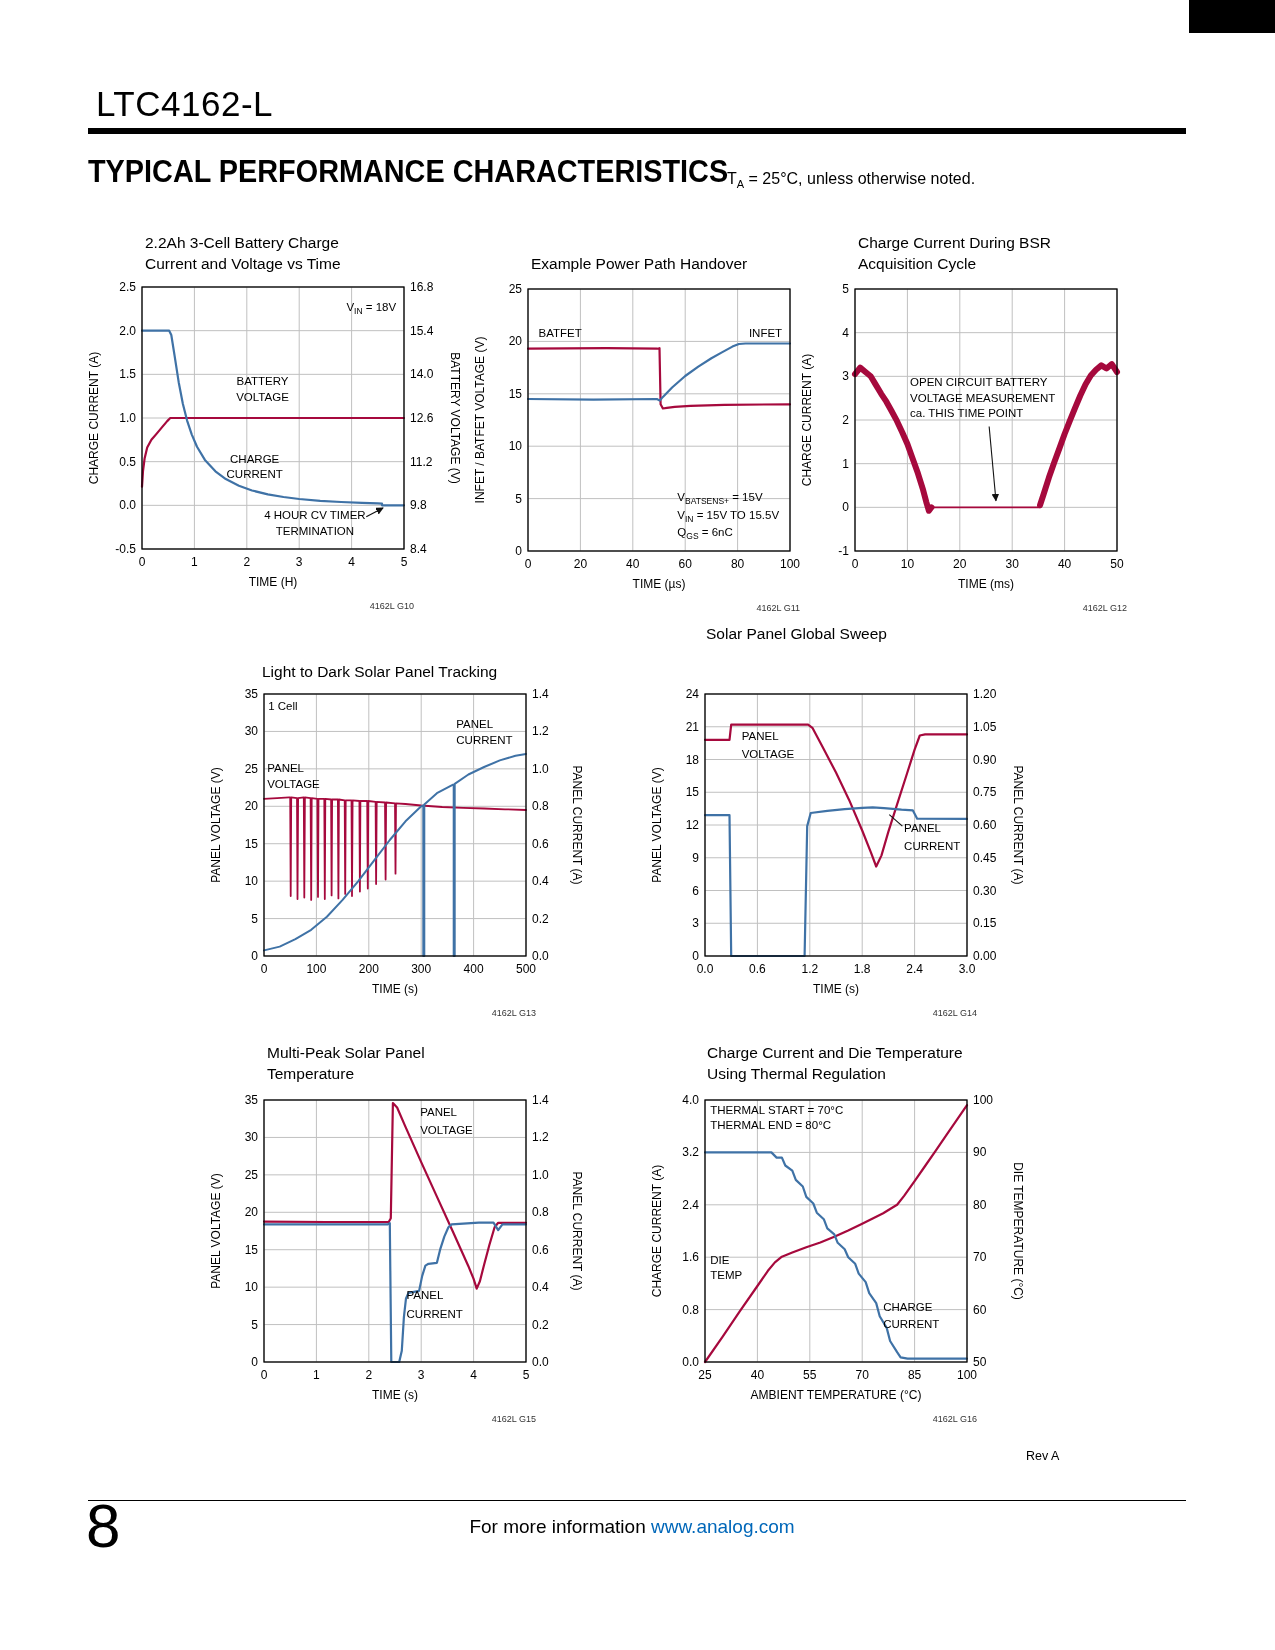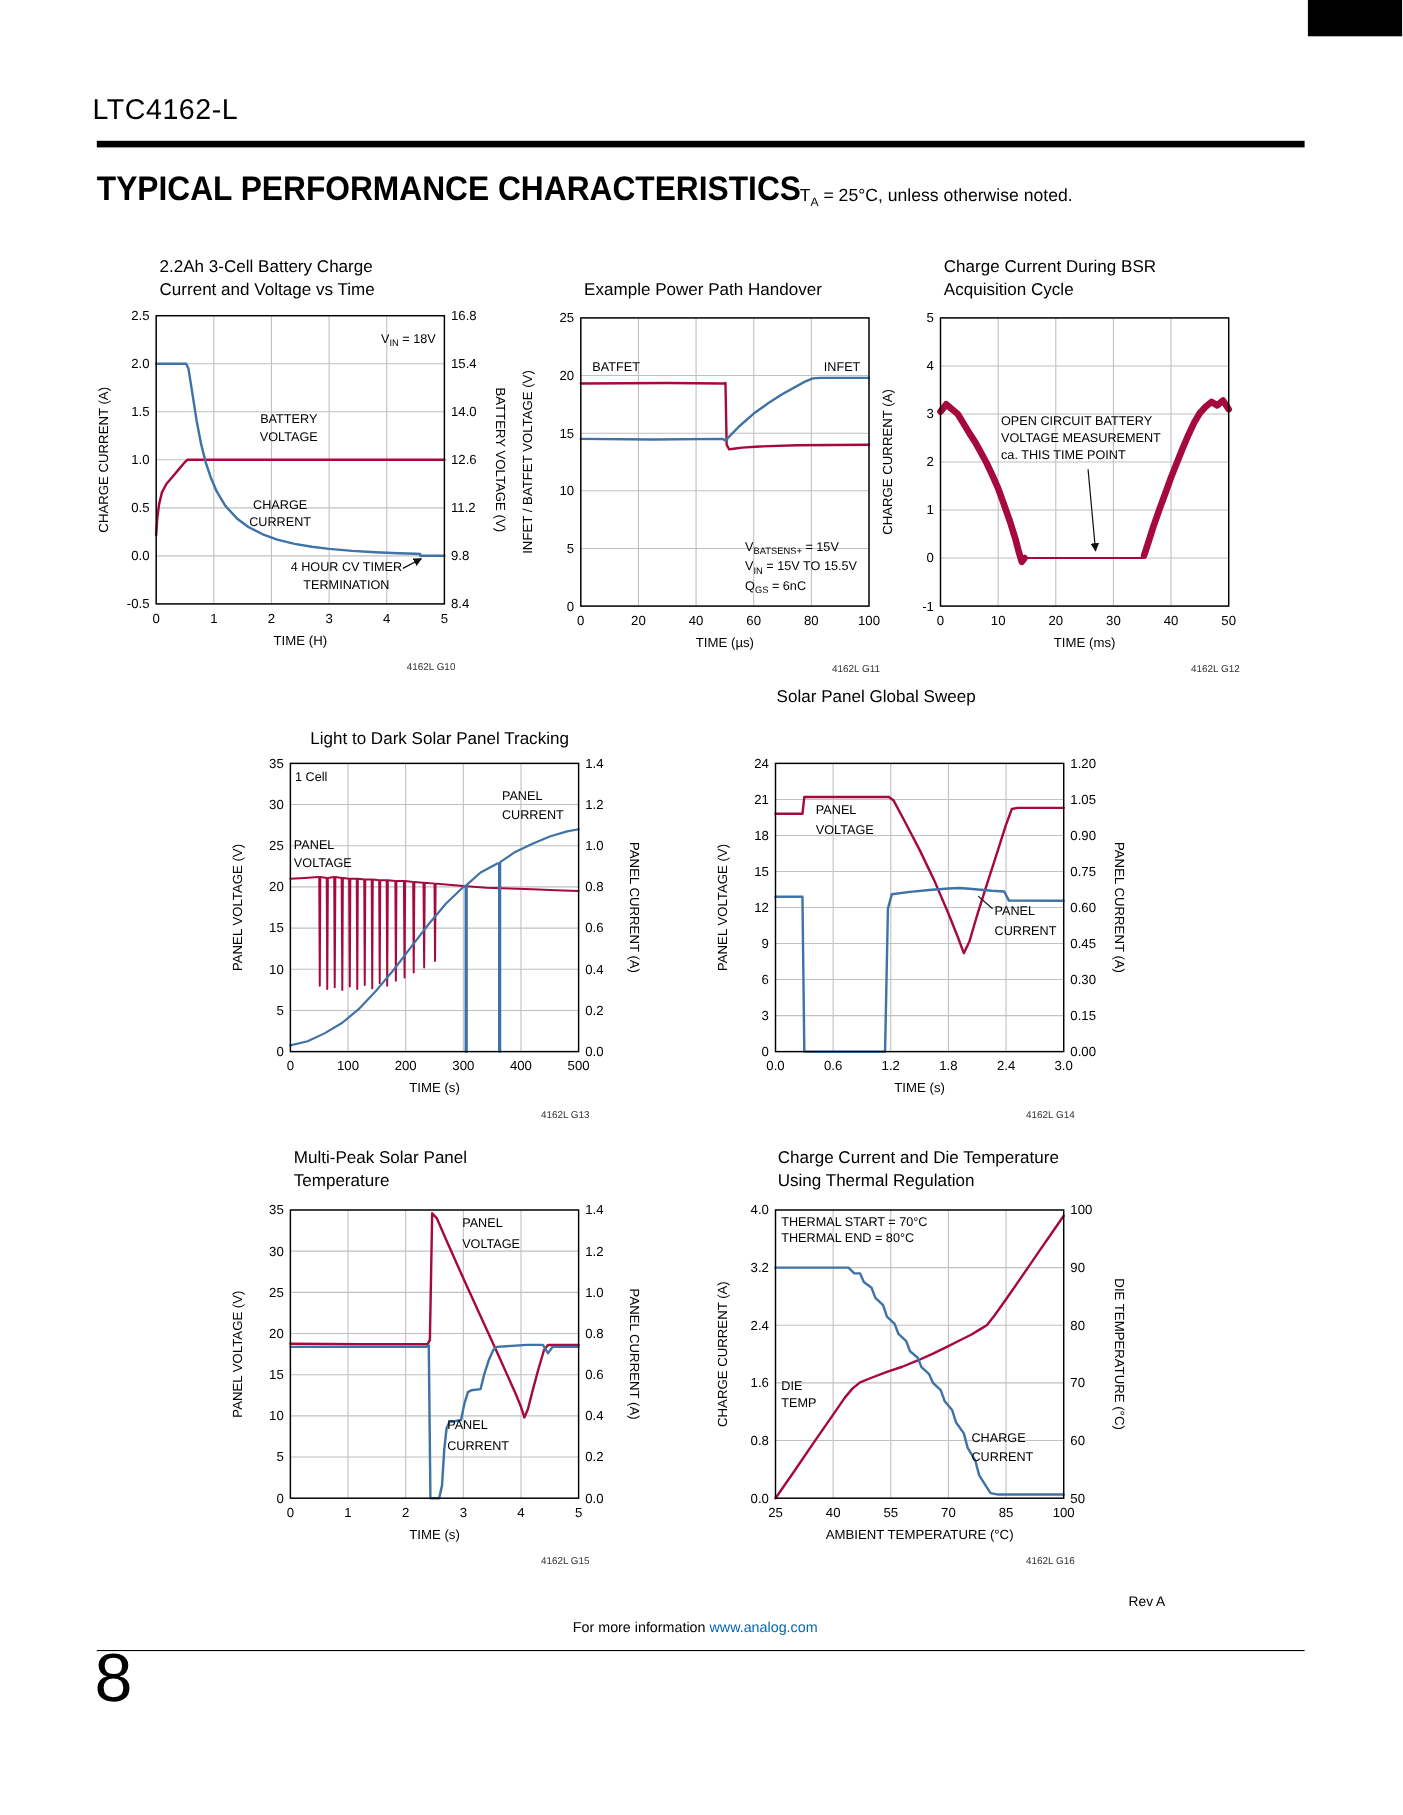--- a/index.html
+++ b/index.html
@@ -1,35 +1,35 @@
 <!DOCTYPE html>
 <html><head>
 <meta charset="utf-8">
 <style>
   *{margin:0;padding:0;box-sizing:border-box}
   html,body{background:#fff}
   body{font-family:"Liberation Sans","DejaVu Sans",sans-serif;color:#000}
   .page{position:relative;width:1275px;height:1650px;background:#fff;overflow:hidden}
   .abs{position:absolute}
   .black-tab{right:0;top:0;width:86px;height:33px;background:#000}
-  .part-number{left:84px;top:84px;font-size:26px;letter-spacing:0.5px}
+  .part-number{left:96px;top:84px;font-size:35px;letter-spacing:0.5px}
   .top-rule{left:88px;top:128px;width:1098px;height:6px;background:#000}
   .section-heading{left:88px;top:154px;font-size:31px;font-weight:bold;white-space:nowrap;transform:scaleX(0.93);transform-origin:left center}
   .condition{left:727px;top:170px;font-size:16px;font-weight:normal}
   .condition sub{font-size:11px}
   .chart-title{font-weight:normal;font-size:15.5px;line-height:21px;white-space:nowrap}
   svg text{font-family:"Liberation Sans","DejaVu Sans",sans-serif}
   .tick{font-size:12px;fill:#000}
   .axis{font-size:12px;fill:#000}
   .ann{font-size:11.5px;fill:#000}
   .gid{font-size:9px;fill:#333}
   .rev{left:1026px;top:1449px;width:100px;font-size:12.5px}
   .footer-rule{left:88px;top:1500px;width:1098px;height:1px;background:#000}
   .page-num{left:86px;top:1494px;font-size:62px;line-height:64px}
-  .footer-info{left:0;top:1472px;width:1264px;text-align:center;font-size:13px}
+  .footer-info{left:0;top:1516px;width:1264px;text-align:center;font-size:19px}
   .alink{color:#0067b9;text-decoration:none;cursor:pointer}
 </style>
 </head>
 <body>
 
 <div class="page">
 
   <div class="abs black-tab"></div>
 
   <div class="abs part-number">LTC4162-L</div>
@@ -186,21 +186,21 @@
       <text x="52" y="16" text-anchor="end" class="tick">5</text>
       <text x="189" y="311" text-anchor="middle" class="axis">TIME (ms)</text>
       <text x="14" y="143" text-anchor="middle" class="axis" transform="rotate(-90 14 143)">CHARGE CURRENT (A)</text>
       <line x1="192.144" y1="149.55" x2="198.956" y2="223.78333333333333" stroke="#111" stroke-width="1.1" marker-end="url(#ar-g12)"></line>
       <text x="113.02" y="108.94" text-anchor="start" class="ann" font-size="10.5"><tspan>OPEN CIRCUIT BATTERY</tspan></text>
       <text x="113.02" y="124.66000000000003" text-anchor="start" class="ann" font-size="10.5"><tspan>VOLTAGE MEASUREMENT</tspan></text>
       <text x="113.02" y="140.38" text-anchor="start" class="ann" font-size="10.5"><tspan>ca. THIS TIME POINT</tspan></text>
       <text x="330" y="334" text-anchor="end" class="gid">4162L G12</text>
     </svg>
 
-  <div class="abs chart-title" style="left:282px;top:661px">
+  <div class="abs chart-title" style="left:262px;top:661px">
     <div>Light to Dark Solar Panel Tracking</div>
   </div>
   <svg class="abs" style="left:206px;top:682px" width="380" height="337" viewBox="0 0 380 337">
       <defs>
         <marker id="ar-g13" viewBox="0 0 10 10" refX="9" refY="5" markerWidth="7" markerHeight="7" orient="auto">
           <path d="M0,0 L10,5 L0,10 z" fill="#111"></path>
         </marker>
       </defs>
       <line x1="58" y1="12" x2="58" y2="274" stroke="#c0c0c0" stroke-width="1"></line>
       <line x1="110.4" y1="12" x2="110.4" y2="274" stroke="#c0c0c0" stroke-width="1"></line>

